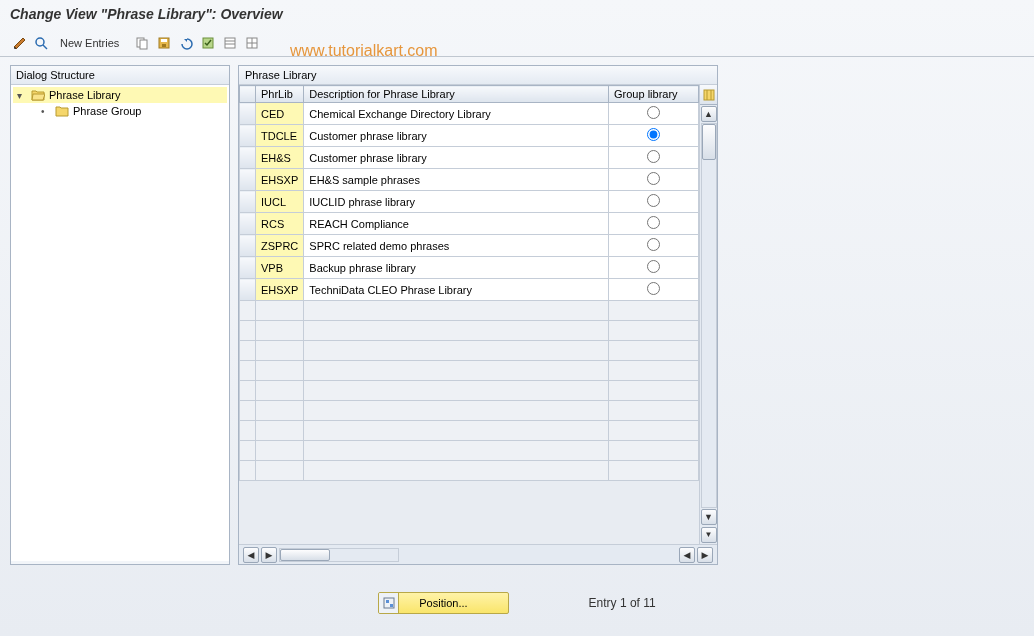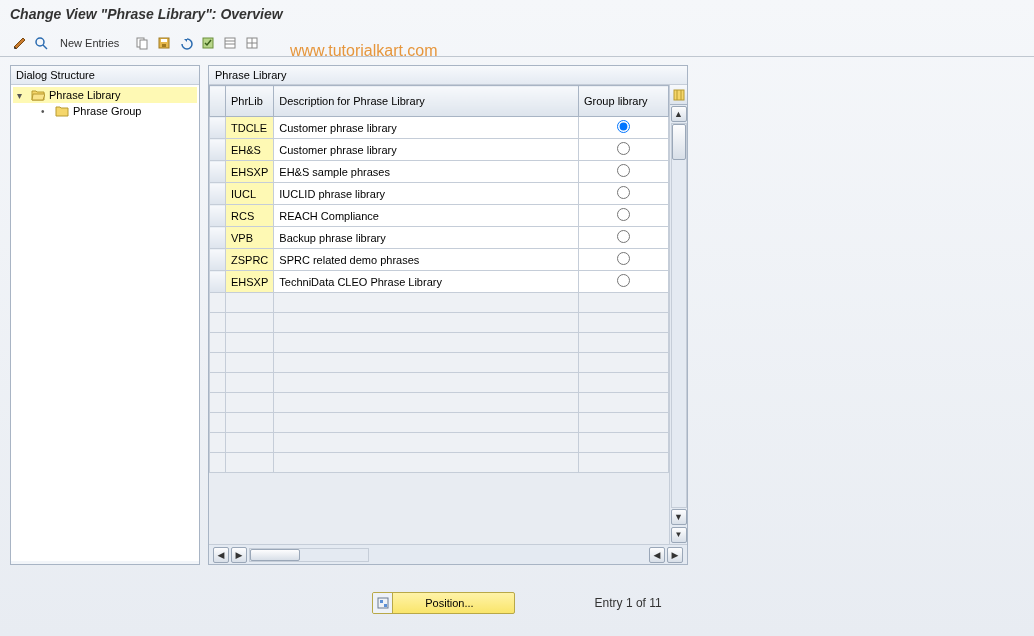--- a/index.html
+++ b/index.html
@@ -51,21 +51,21 @@
       font-weight: 500;
       pointer-events: none;
     }
     .main-area {
       display: flex;
       padding: 8px 10px;
       gap: 8px;
       height: calc(100% - 120px);
     }
     .tree-panel {
-      width: 190px;
+      width: 220px;
       background: #f2f5f9;
       border: 1px solid #a8b4c4;
     }
     .tree-header {
       background: linear-gradient(to bottom, #f7f9fc, #e4eaf2);
       padding: 3px 5px;
       border-bottom: 1px solid #c5cdd8;
       font-size: 11px;
     }
     .tree-body {
@@ -112,21 +112,21 @@
     }
     .table-content { flex: 1; overflow: hidden; }
     table.data {
       border-collapse: collapse;
       width: 100%;
       font-size: 11px;
     }
     table.data th {
       background: linear-gradient(to bottom, #f7f9fc, #dde4ed);
       border: 1px solid #a8b4c4;
-      padding: 9px 5px;
+      padding: 2px 5px;
       text-align: left;
       font-weight: normal;
     }
     table.data td {
       border: 1px solid #c5cdd8;
       padding: 3px 5px;
       background: #fff;
       height: 20px;
     }
     table.data td.rowsel {
@@ -212,21 +212,21 @@
       overflow: hidden;
     }
     .position-btn .icon-part {
       width: 20px;
       height: 100%;
       background: #eef2f7;
       border-right: 1px solid #b8a848;
       display:flex;align-items:center;justify-content:center;
     }
     .position-btn .label-part {
-      padding: 0 40px 0 32px;
+      padding: 0 40px 0 20px;
       font-size: 11px;
     }
     .entry-text {
       font-size: 12px;
       color: #333;
     }
     input[type="radio"] { margin:0; }
   </style>
 </head>
 <body>
@@ -325,20 +325,26 @@
             <tr>
               <th style="width:16px"></th>
               <th>PhrLib</th>
               <th>Description for Phrase Library</th>
               <th>Group library</th>
             </tr>
           </thead>
           <tbody id="table-body">
               <tr>
     <td class="rowsel"></td>
+    <td class="code">CED</td>
+    <td>Chemical Exchange Directory Library</td>
+    <td class="radio-cell"><input type="radio" name="active" style=""></td>
+              </tr>
+              <tr>
+    <td class="rowsel"></td>
     <td class="code">TDCLE</td>
     <td>Customer phrase library</td>
     <td class="radio-cell"><input type="radio" name="active" checked="" style=""></td>
               </tr>
               <tr>
     <td class="rowsel"></td>
     <td class="code">EH&amp;S</td>
     <td>Customer phrase library</td>
     <td class="radio-cell"><input type="radio" name="active" style=""></td>
               </tr>
@@ -355,28 +361,28 @@
     <td class="radio-cell"><input type="radio" name="active" style=""></td>
               </tr>
               <tr>
     <td class="rowsel"></td>
     <td class="code">RCS</td>
     <td>REACH Compliance</td>
     <td class="radio-cell"><input type="radio" name="active" style=""></td>
               </tr>
               <tr>
     <td class="rowsel"></td>
+    <td class="code">ZSPRC</td>
+    <td>SPRC related demo phrases</td>
+    <td class="radio-cell"><input type="radio" name="active" style=""></td>
+              </tr>
+              <tr>
+    <td class="rowsel"></td>
     <td class="code">VPB</td>
     <td>Backup phrase library</td>
-    <td class="radio-cell"><input type="radio" name="active" style=""></td>
-              </tr>
-              <tr>
-    <td class="rowsel"></td>
-    <td class="code">ZSPRC</td>
-    <td>SPRC related demo phrases</td>
     <td class="radio-cell"><input type="radio" name="active" style=""></td>
               </tr>
               <tr>
     <td class="rowsel"></td>
     <td class="code">EHSXP</td>
     <td>TechniData CLEO Phrase Library</td>
     <td class="radio-cell"><input type="radio" name="active" style=""></td>
               </tr>
               <tr class="empty">
                 <td class="rowsel"></td>

